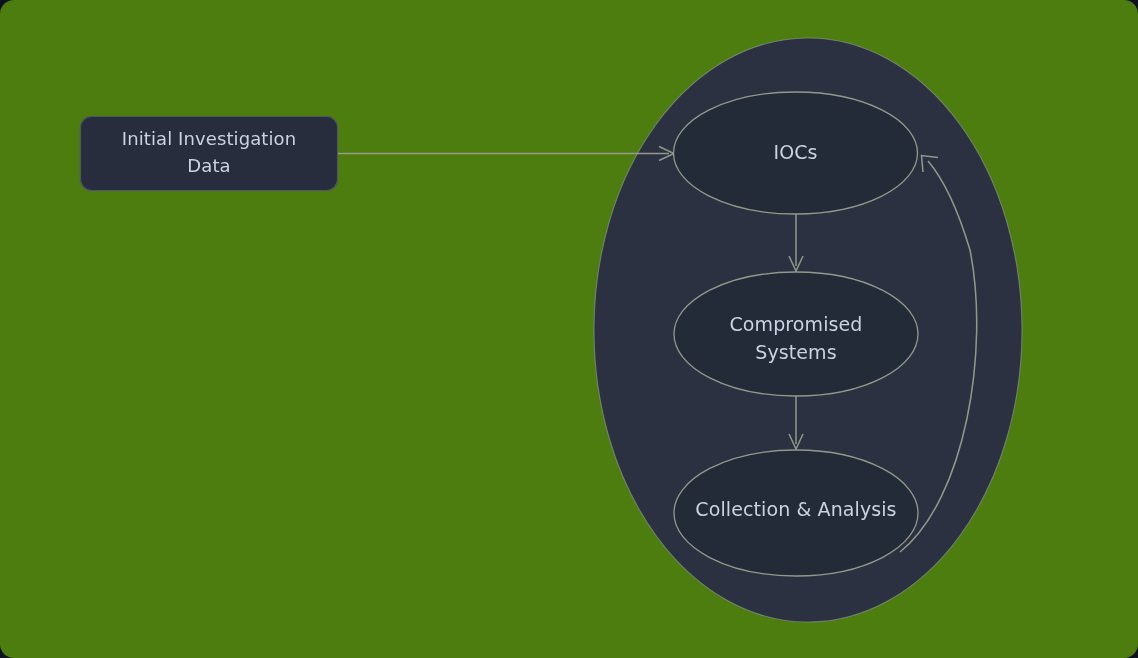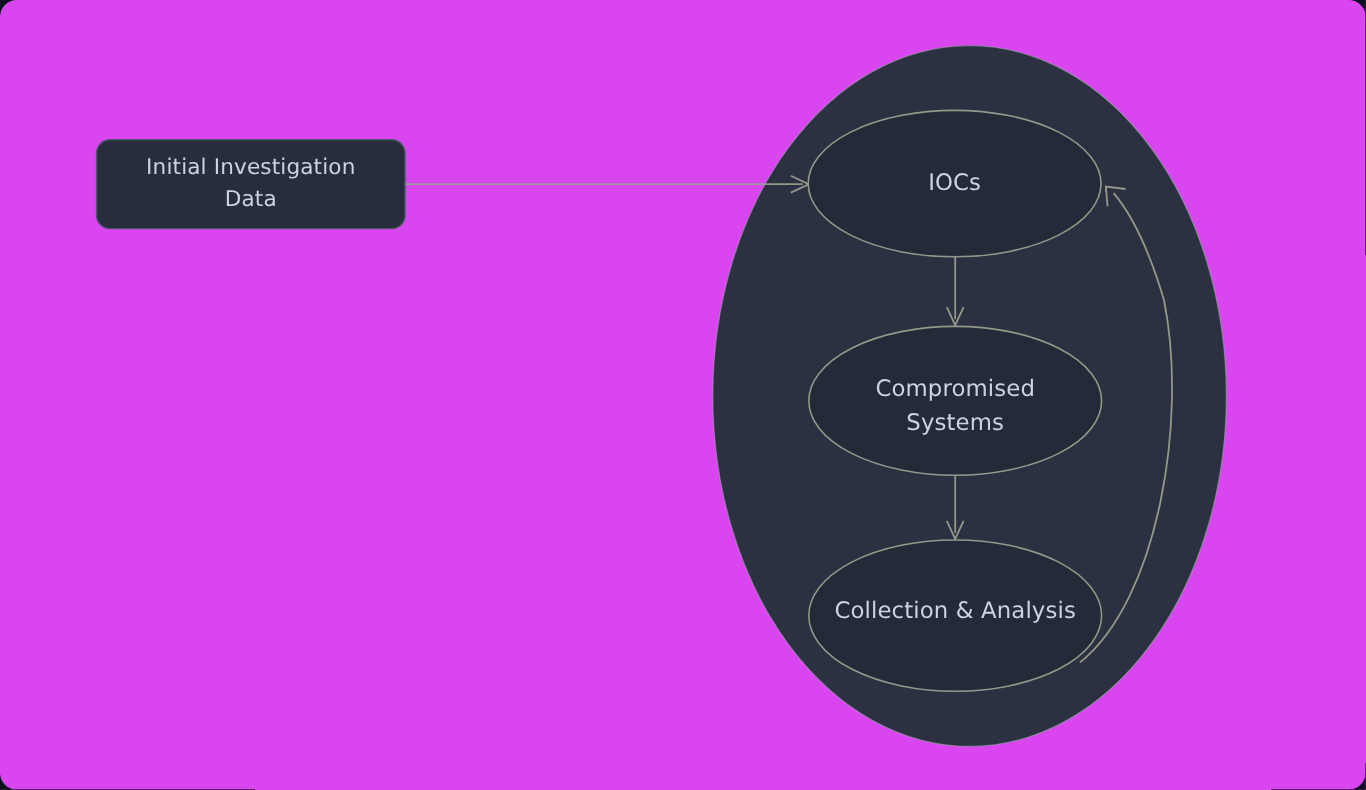--- a/index.html
+++ b/index.html
@@ -10,21 +10,21 @@
   body {
     width: 1138px;
     height: 658px;
     overflow: hidden;
     font-family: "DejaVu Sans", sans-serif;
   }
   #canvas-root {
     position: relative;
     width: 1138px;
     height: 658px;
-    background: #d946ef;
+    background: #4d7c0f;
     border-radius: 14px;
     overflow: hidden;
   }
   #diagram-svg {
     position: absolute;
     inset: 0;
     display: block;
   }
   .node-label {
     fill: #c9d3e4;

